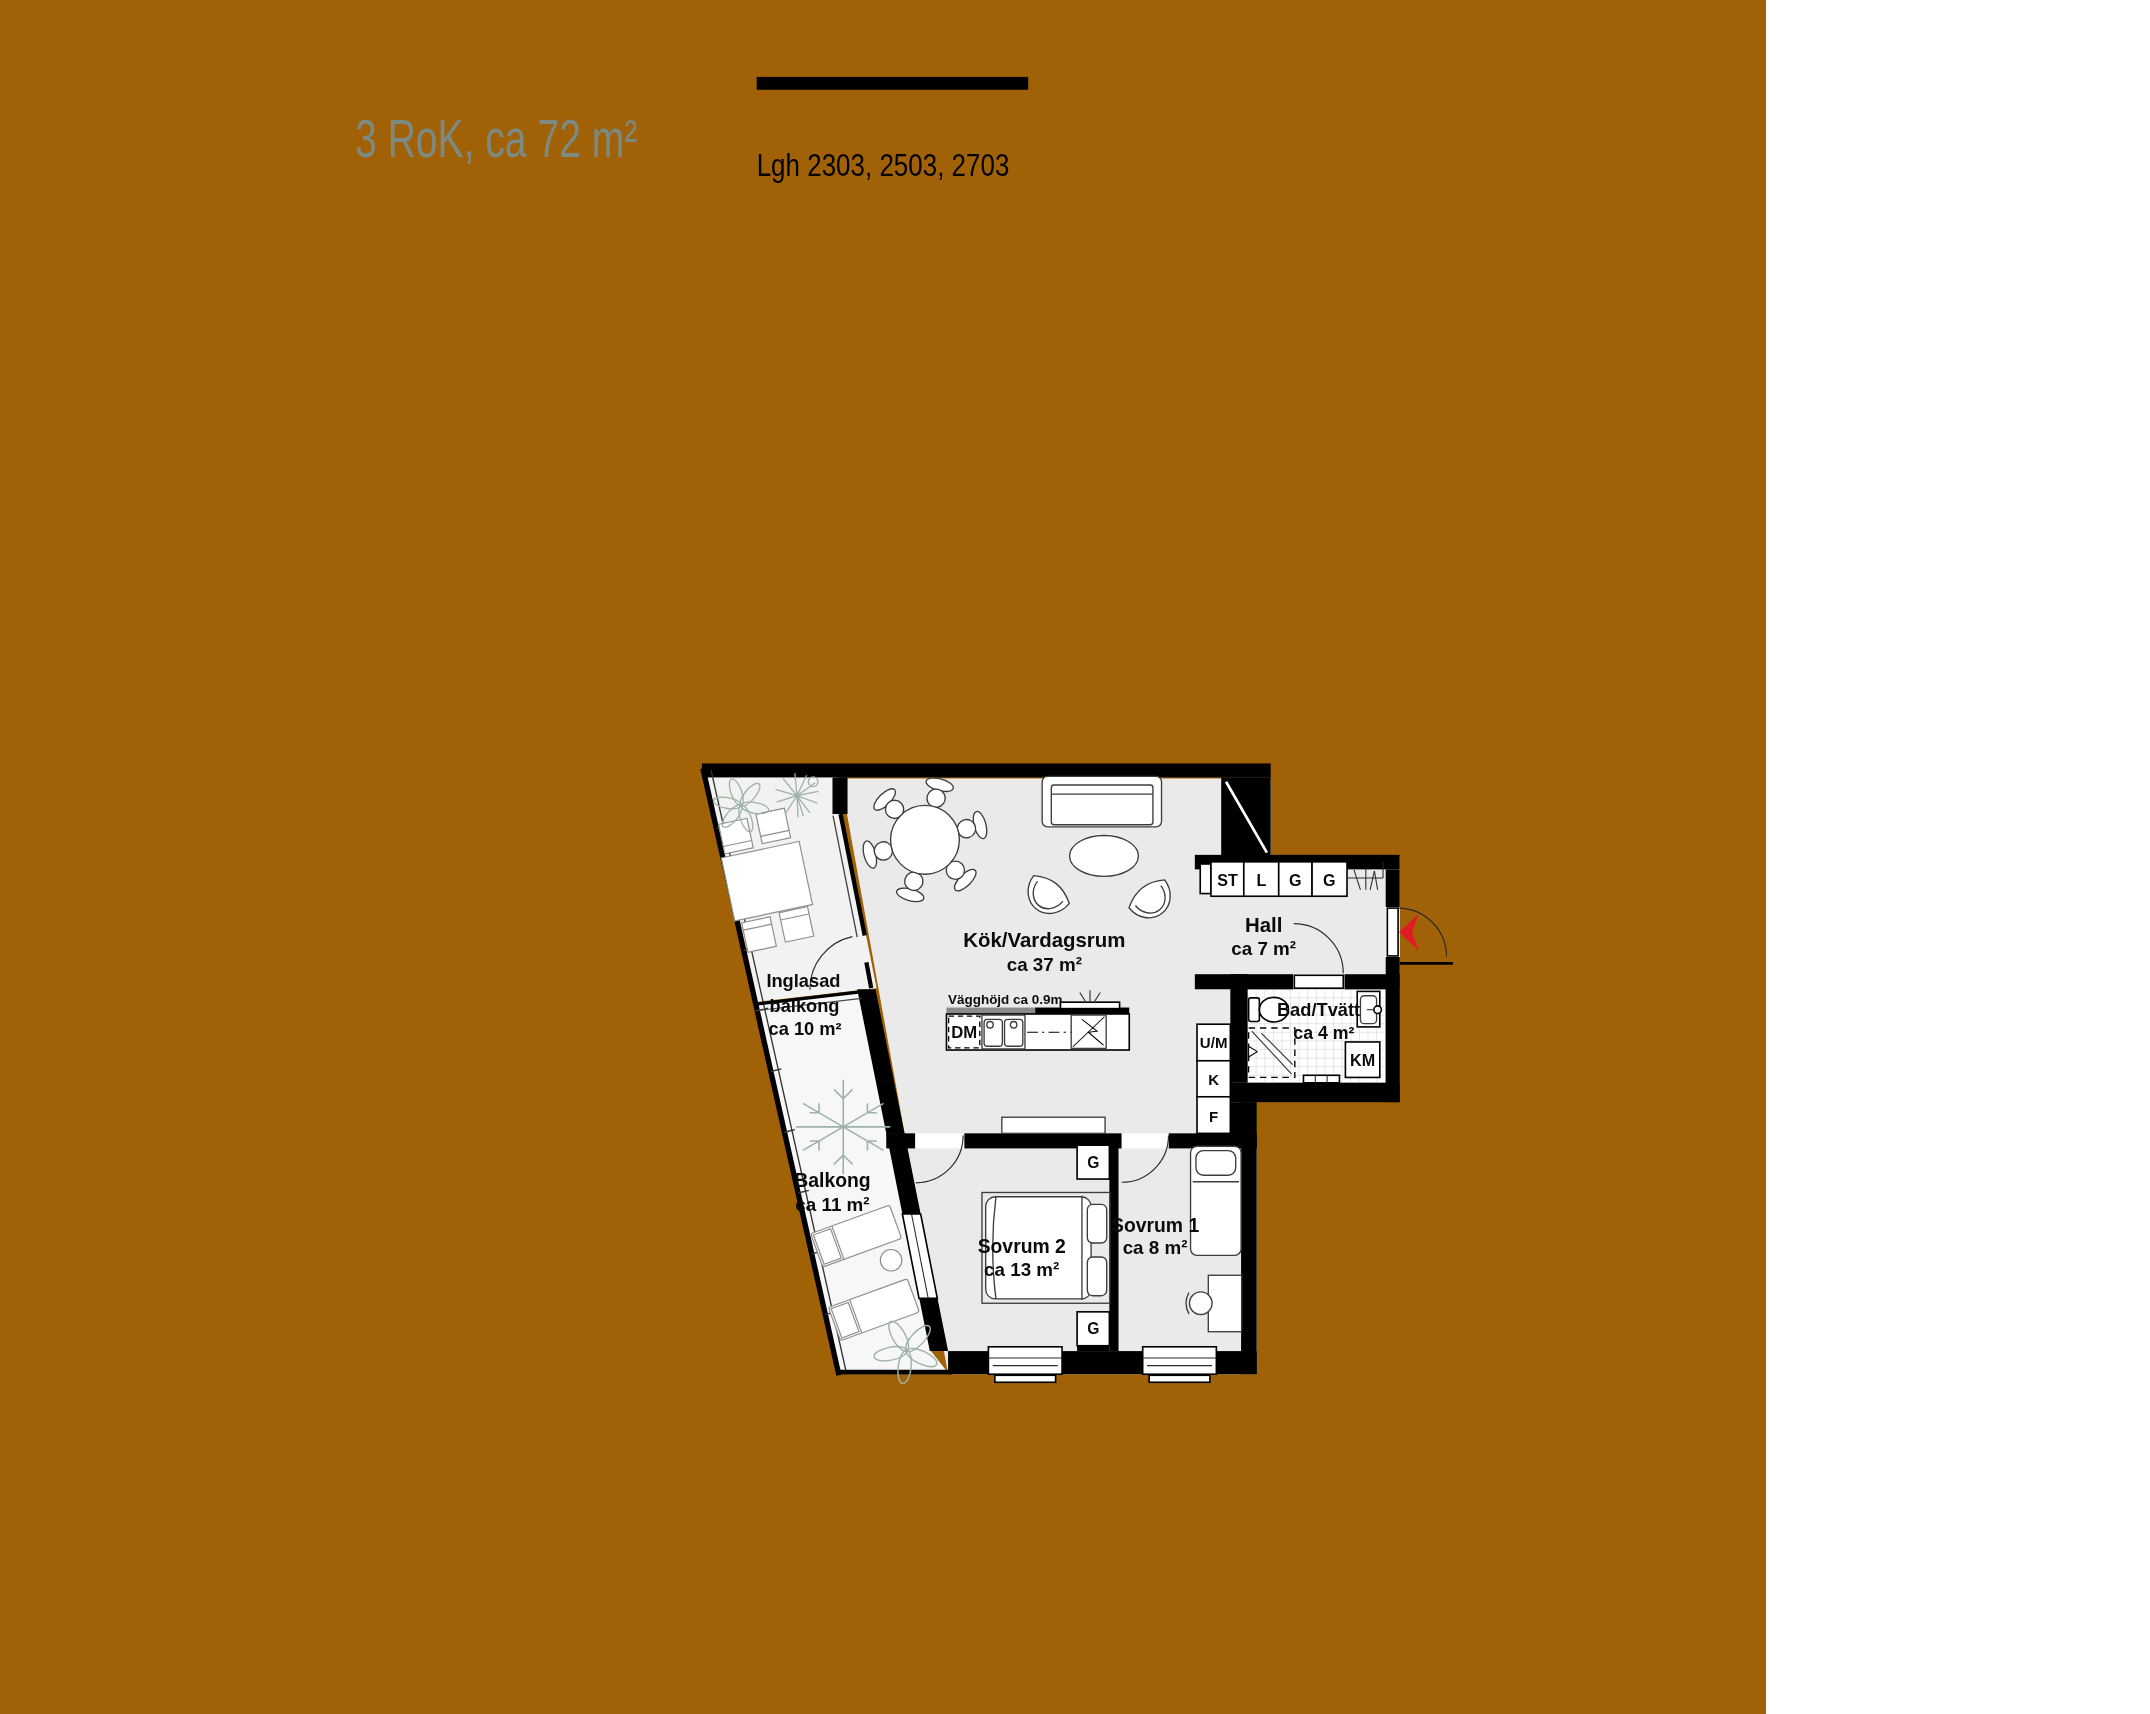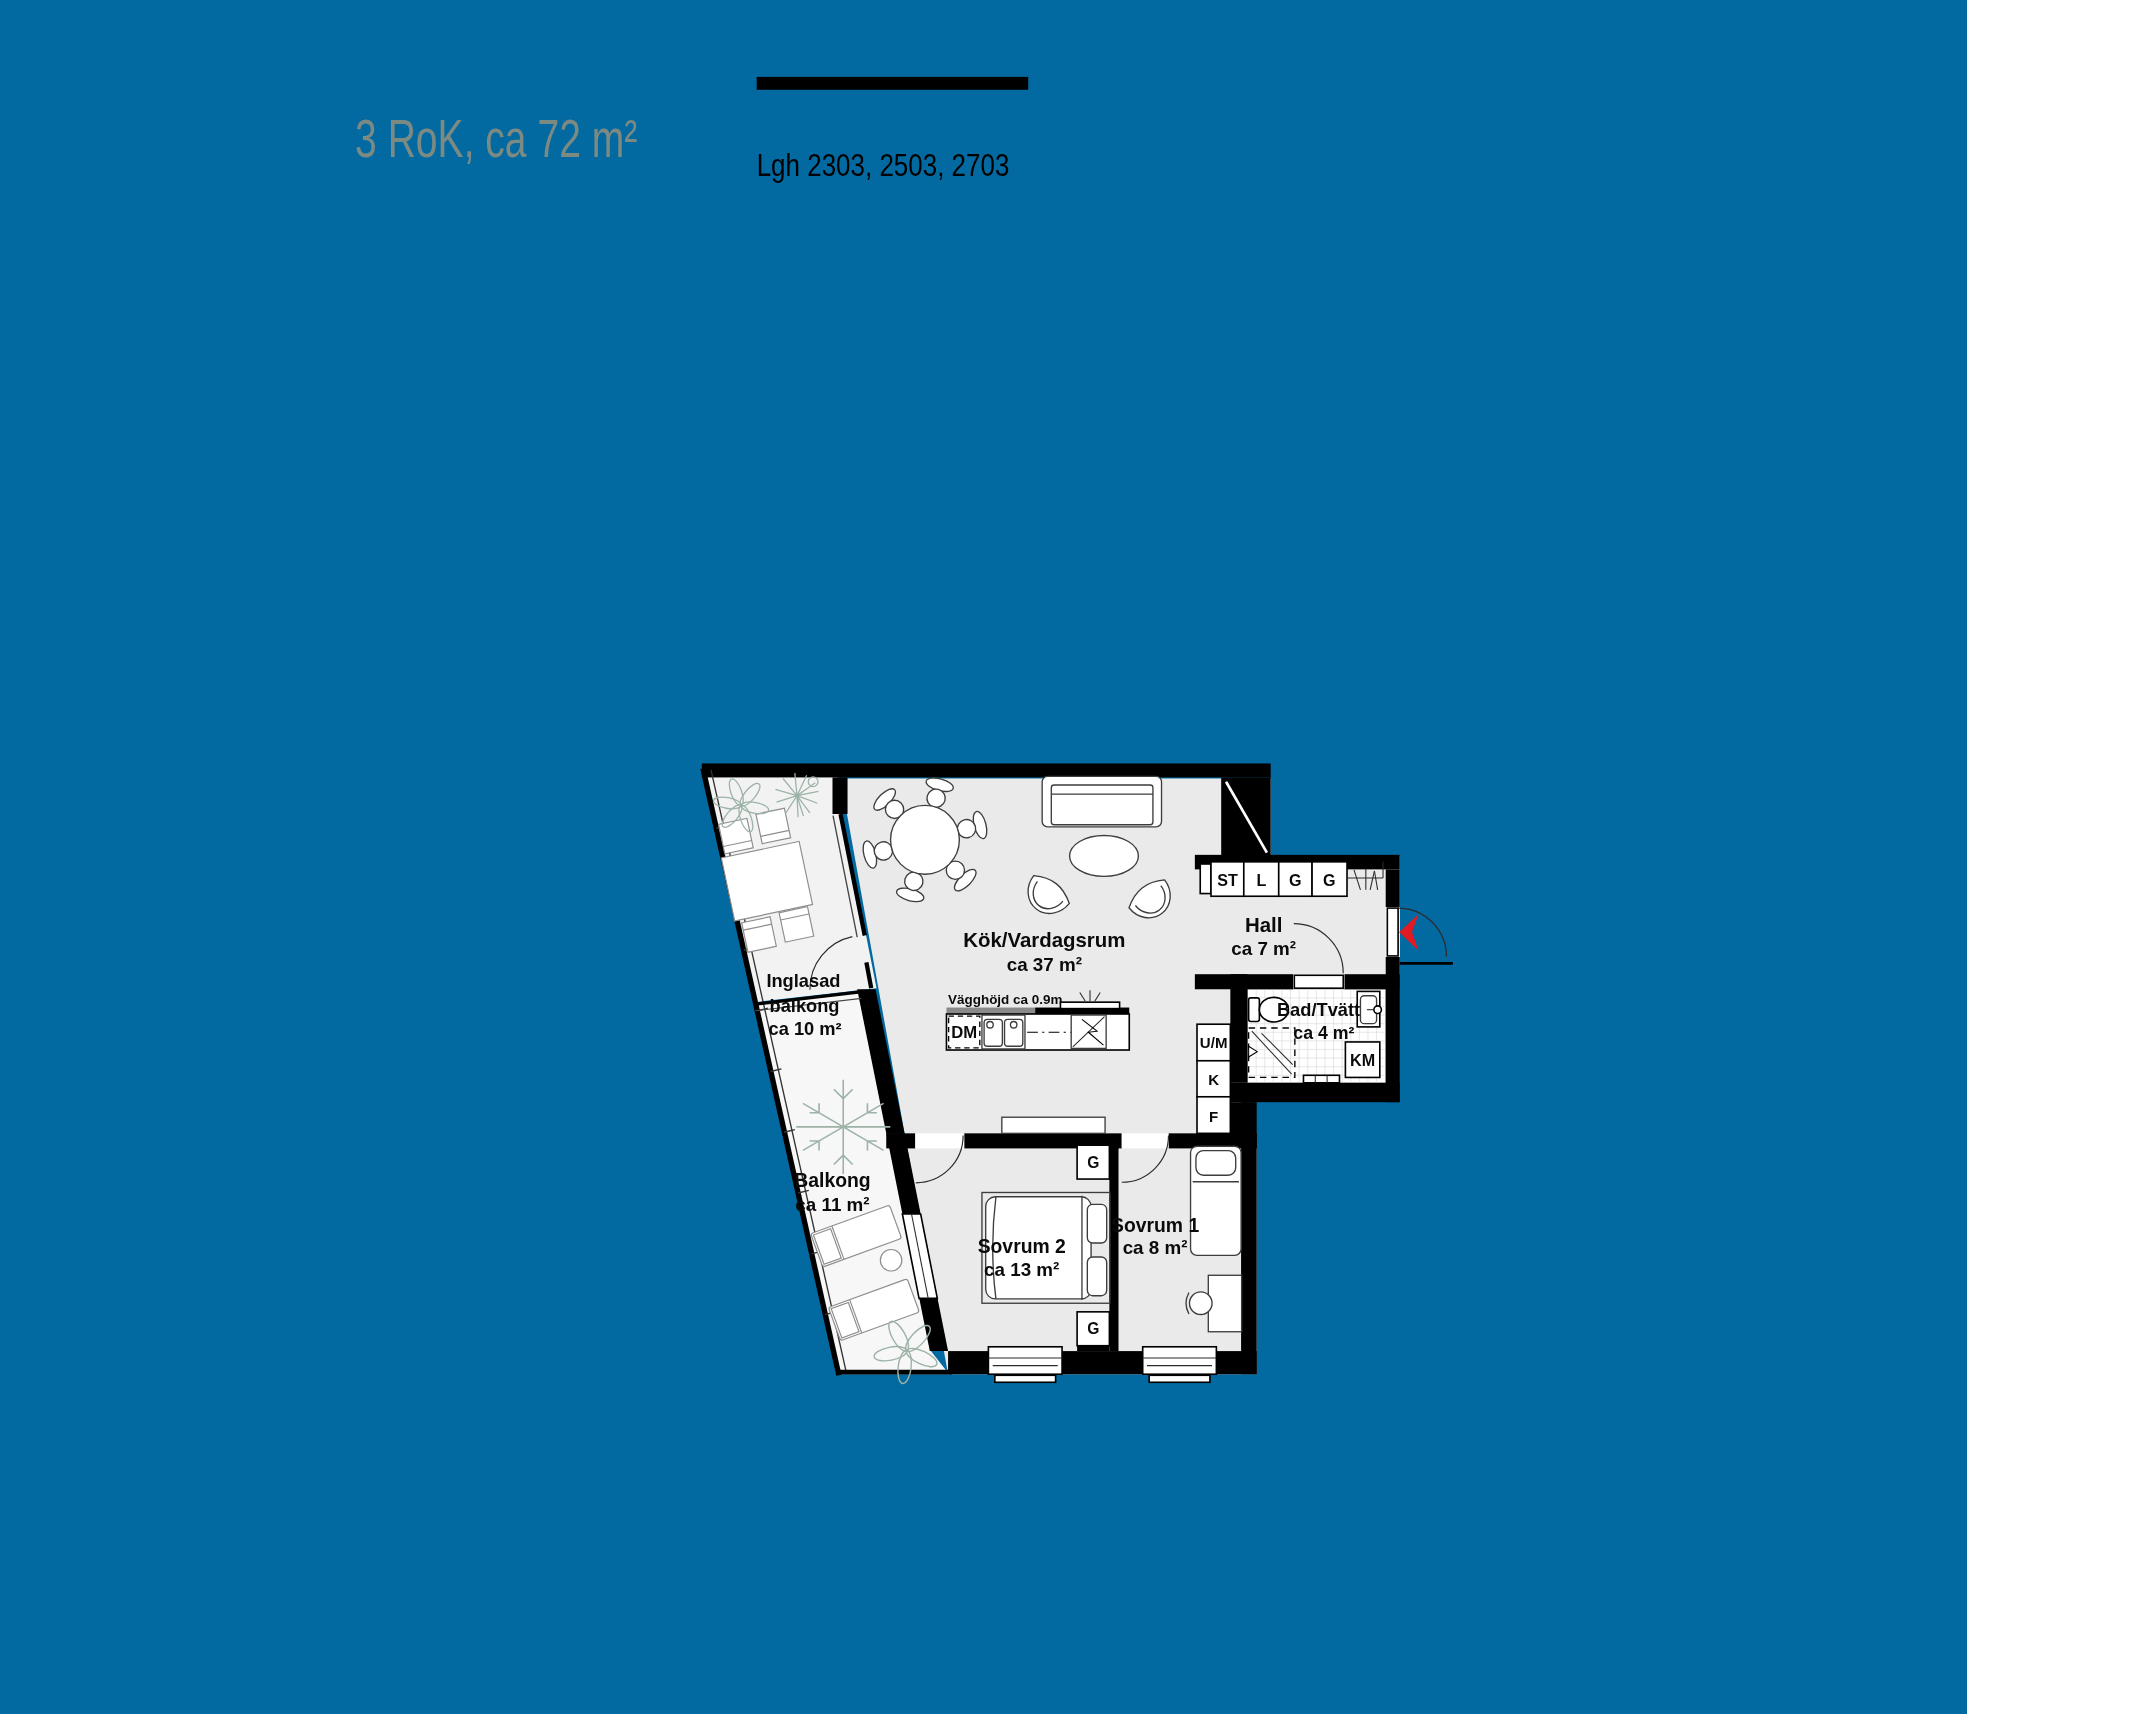--- a/index.html
+++ b/index.html
@@ -1,16 +1,16 @@
 <!DOCTYPE html>
 <html style="font-size:8.6px"><head>
 <meta charset="utf-8">
 <style>
   html,body{margin:0;padding:0;background:#ffffff;}
-  .page{position:relative;width:1967px;height:1714px;background:#0369a1;overflow:hidden;
+  .page{position:relative;width:1766px;height:1714px;background:#a16207;overflow:hidden;
         font-family:"Liberation Sans",sans-serif;}
   svg{position:absolute;left:0;top:0;}
   text{font-family:"Liberation Sans","DejaVu Sans",sans-serif;}
   .title-text{font-size:100px;font-weight:400;}
   .lgh-text{font-size:60px;font-weight:400;}
   .room-name{font-size:38px;font-weight:700;text-anchor:middle;fill:#0b0b0b;}
   .room-area{font-size:35px;font-weight:700;text-anchor:middle;fill:#0b0b0b;}
   .small-lbl{font-size:30px;font-weight:700;text-anchor:middle;fill:#0b0b0b;}
   .tiny-lbl{font-size:25px;font-weight:700;fill:#0b0b0b;}
   .wall{fill:#000;stroke:none;}

